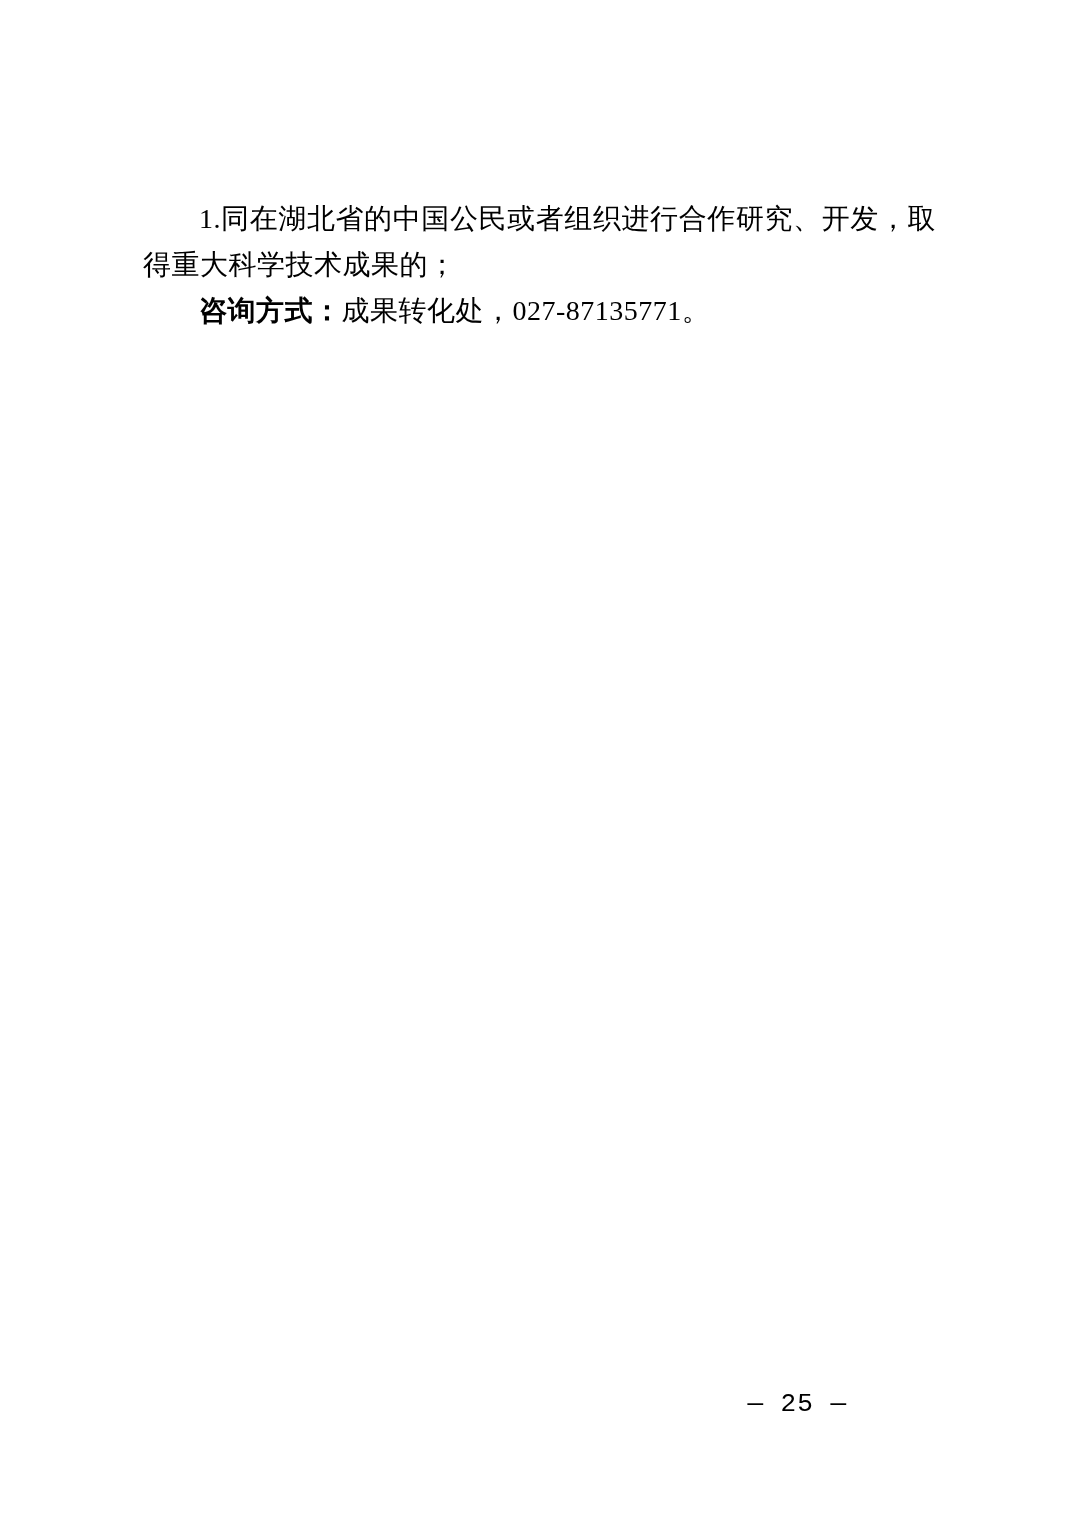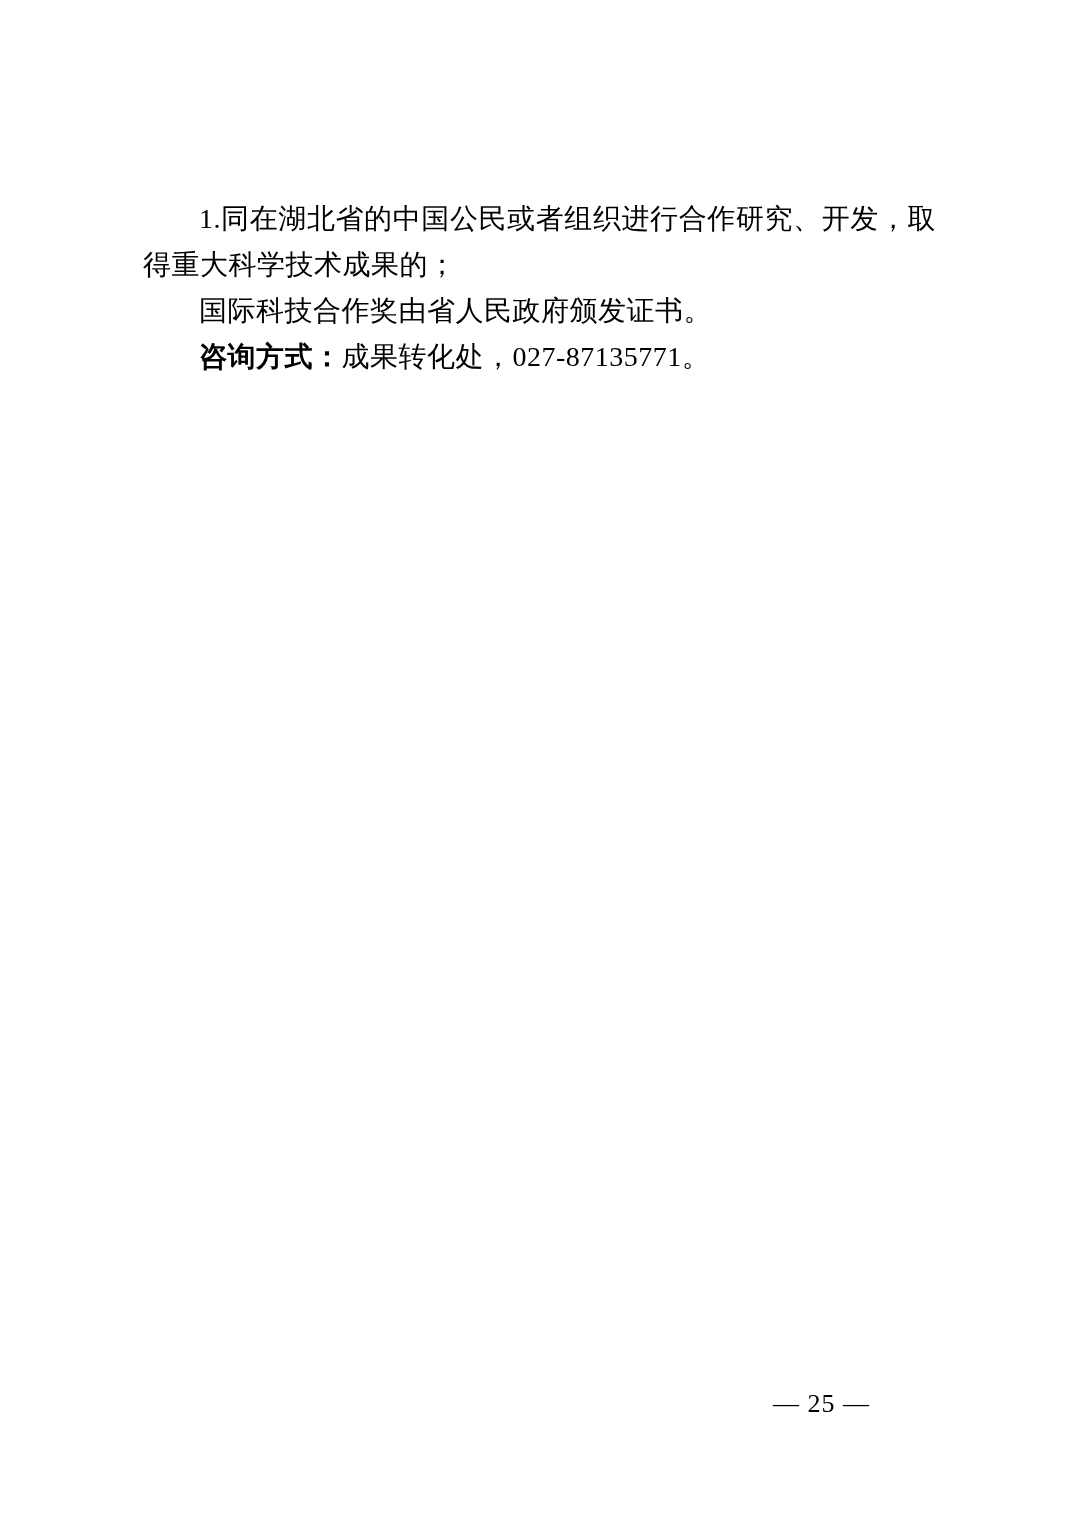--- a/index.html
+++ b/index.html
@@ -8,21 +8,20 @@
     background: #ffffff;
   }
   .page {
     position: relative;
     width: 986px;
     height: 1520px;
     background: #ffffff;
     color: #000000;
     font-family: "Liberation Serif", "DejaVu Serif", serif;
     overflow: hidden;
-    padding-left: 23px;
   }
   .content {
     position: absolute;
     left: 143px;
     top: 196px;
     width: 793px;
     font-size: 28px;
     line-height: 46px;
     text-align: justify;
     letter-spacing: 0.5px;
@@ -35,38 +34,37 @@
   .para-label {
     font-weight: 700;
     font-family: "Liberation Serif", "DejaVu Serif", serif;
   }
   .page-number {
     position: absolute;
     top: 1386px;
     right: 139px;
     font-size: 26px;
     line-height: 36px;
-    font-family: Liberation Serif, serif;
+    font-family: Liberation Mono, monospace;
     color: #000000;
     letter-spacing: 1px;
     text-align: center;
   }
 </style>
 </head>
 <body>
 
 <div class="page">
 
   <div class="content">
 
     <p><span>1.同在湖北省的中国公民或者组织进行合作研究、开发，取得重大科学技术成果的；</span></p>
 
 
 
-    <p><span>国际科技合作奖由省人民政府颁发证书。</span></p>
 
     <p><span class="para-label">咨询方式：</span><span>成果转化处，027-87135771。</span></p>
 
 
   </div>
 
   <div class="page-number"><span>— 25 —</span></div>
 
 </div>
 

